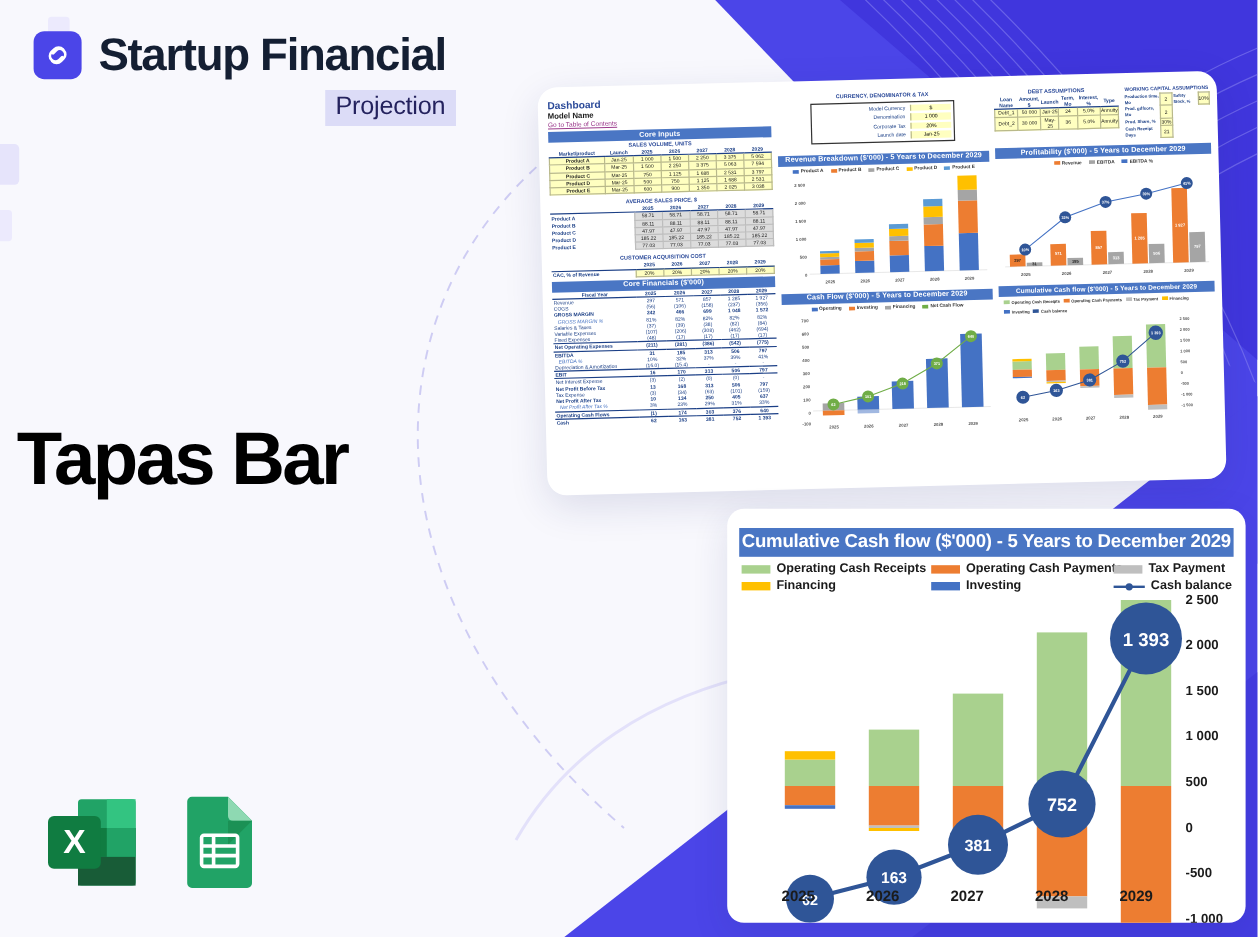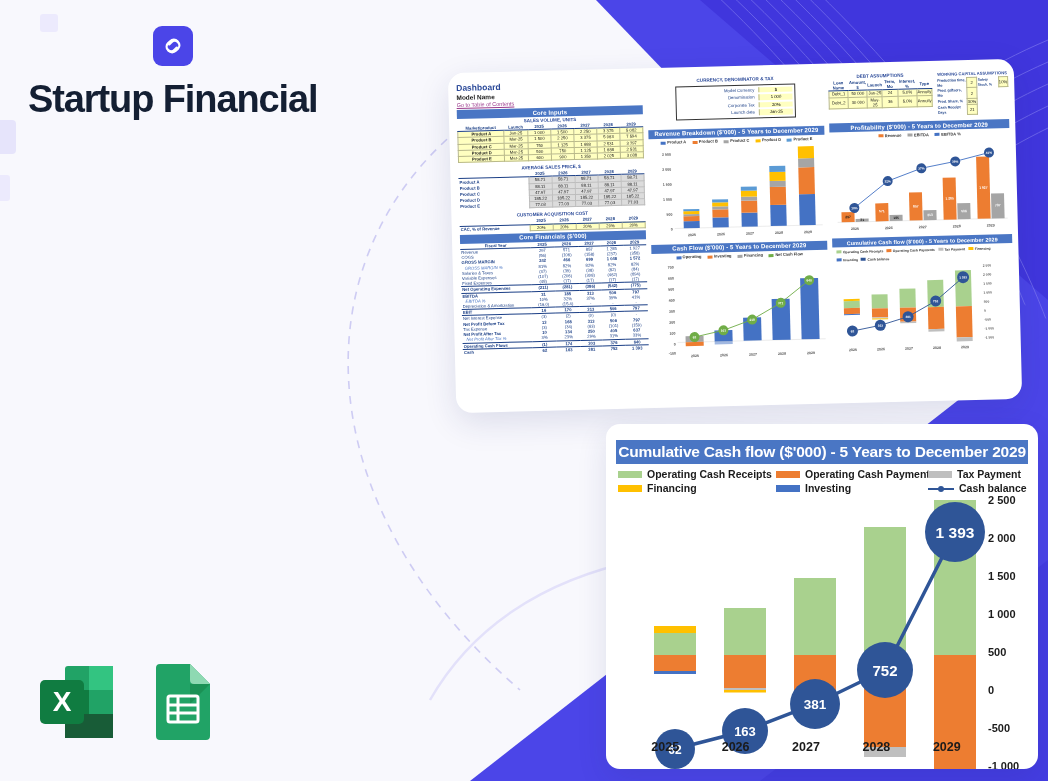--- a/index.html
+++ b/index.html
@@ -10,21 +10,21 @@
     position:relative;
     overflow:hidden;
   }
   .stage { position:absolute; inset:0; overflow:hidden; }
 
   
   .bg-svg { position:absolute; inset:0; width:1048px; height:781px; }
 
   
   .brand { position:absolute; left:28px; top:26px; }
-  .brand-row { display:flex; align-items:center; gap:14px;flex-direction:column; }
+  .brand-row { display:flex; align-items:center; gap:14px; }
   .brand-mark {
     width:40px; height:40px; border-radius:9px;
     background:#4B45E8; display:flex; align-items:center; justify-content:center;
   }
   .brand-title {
     font-size:38px; font-weight:bold; color:#141f33;
     letter-spacing:-1.1px; line-height:1;
   }
   .brand-sub-wrap { margin-top:9px; text-align:right; width:352px; }
   .brand-sub {
@@ -185,22 +185,26 @@
   <div class="brand">
     <div class="brand-row">
       <div class="brand-mark">
         <svg width="26" height="26" viewBox="0 0 26 26" aria-hidden="true">
           <path d="M17.5 8.2a5.2 5.2 0 0 0-7.3 0L8 10.4a4.6 4.6 0 0 0 0 6.5 4.6 4.6 0 0 0 6.5 0l2.3-2.3" fill="none" stroke="#fff" stroke-width="2.3" stroke-linecap="round"></path>
           <path d="M8.5 17.8a5.2 5.2 0 0 0 7.3 0l2.2-2.2a4.6 4.6 0 0 0 0-6.5 4.6 4.6 0 0 0-6.5 0l-2.3 2.3" fill="none" stroke="#fff" stroke-width="2.3" stroke-linecap="round"></path>
         </svg>
       </div>
       <div class="brand-title">Startup Financial</div>
     </div>
+    <div class="brand-sub-wrap">
+      <span class="brand-sub">Projection</span>
+    </div>
   </div>
 
+  <div class="headline">Tapas Bar</div>
 
   <div class="badges">
     <div class="badge-xl">
       <svg width="92" height="84" viewBox="0 0 92 84" aria-hidden="true">
         <rect x="33" y="6" width="48" height="72" rx="3" fill="#21a366"></rect>
         <rect x="57" y="6" width="24" height="24" fill="#33c481"></rect>
         <rect x="33" y="30" width="48" height="24" fill="#107c41"></rect>
         <rect x="33" y="54" width="48" height="24" fill="#185c37"></rect>
         <rect x="57" y="30" width="24" height="24" fill="#21a366"></rect>
         <rect x="8" y="20" width="44" height="44" rx="5" fill="#107c41"></rect>

